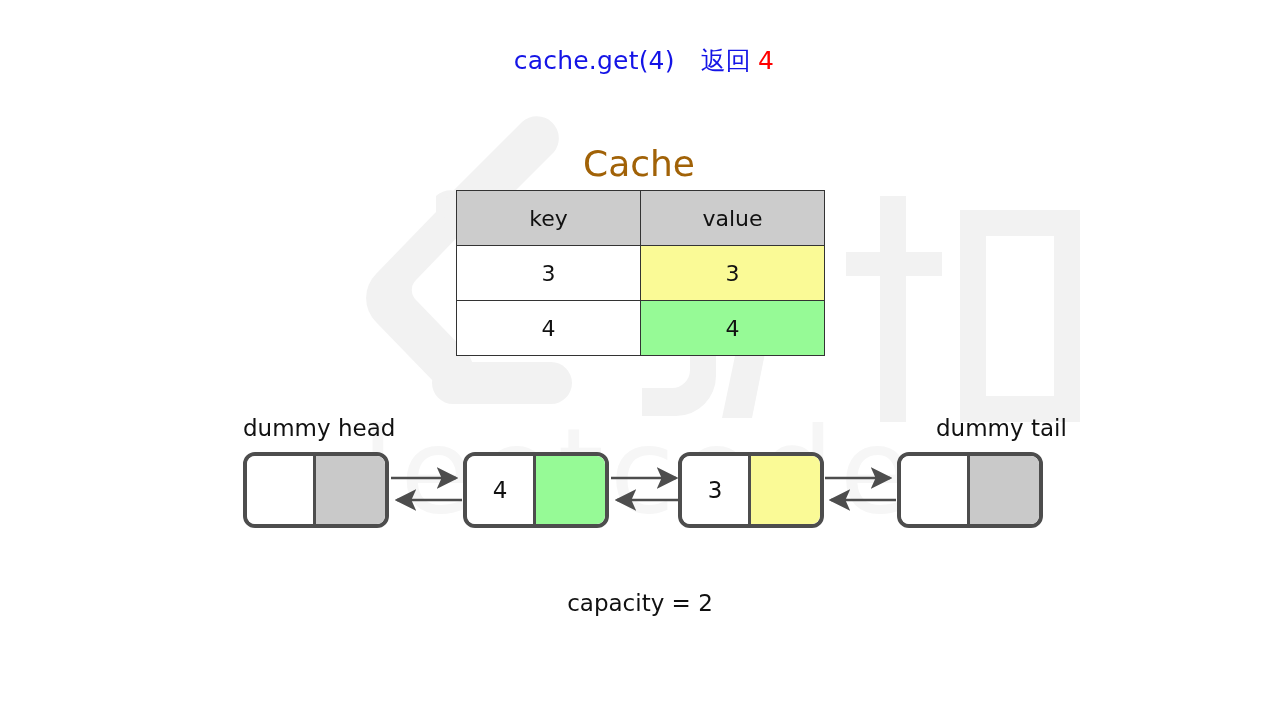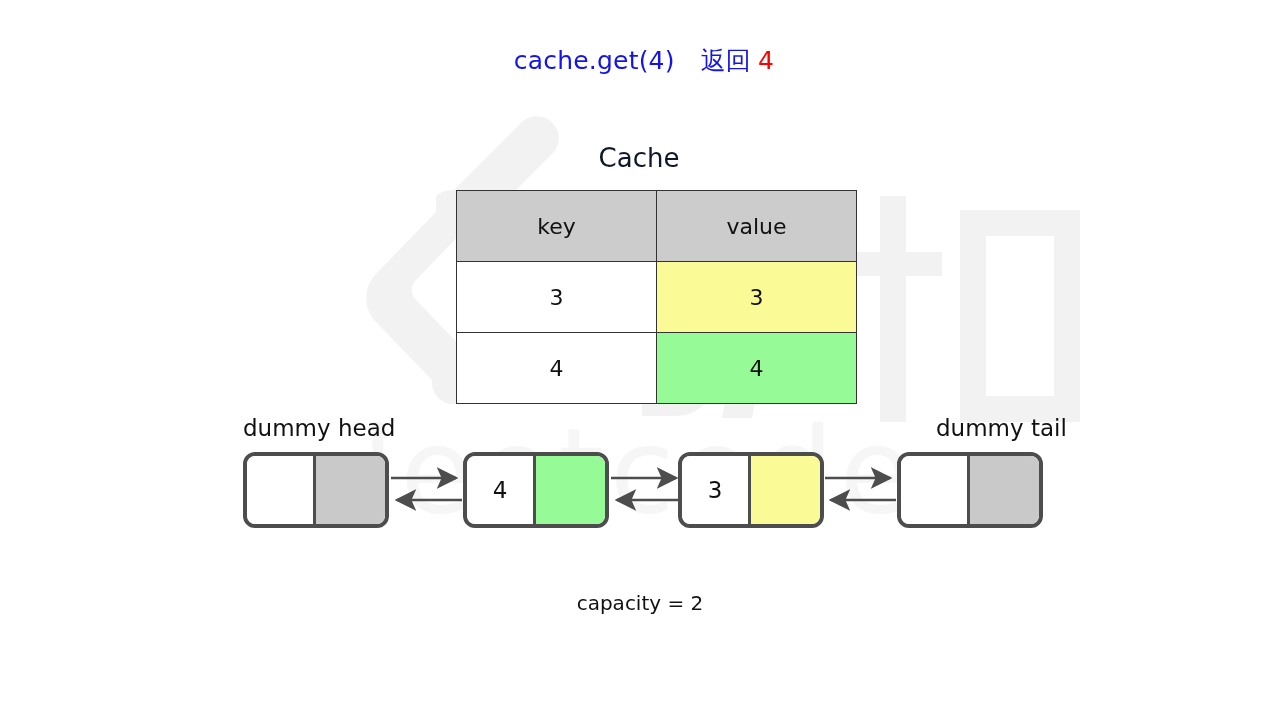--- a/index.html
+++ b/index.html
@@ -46,41 +46,41 @@
   .title-ret  { color: #1414e6; }
   .title-val  { color: #ff0000; padding-left: 7px; }
 
   
   .cache-caption {
     position: absolute;
     left: 456px;
     top: 143px;
     width: 366px;
     text-align: center;
-    font-size: 26px;
-    color: #0f172a;
+    font-size: 36px;
+    color: #a16207;
     z-index: 3;
   }
   .cache-table {
     position: absolute;
     left: 456px;
     top: 190px;
     width: 366px;
     border-collapse: collapse;
     z-index: 3;
     table-layout: fixed;
   }
   .cache-table td {
     border: 1.6px solid #333333;
     height: 54px;
     text-align: center;
     vertical-align: middle;
     font-size: 22px;
     color: #111111;
-    padding: 8px;
+    padding: 0;
   }
   .cache-table td.col-key   { width: 183px; }
   .cache-table td.col-value { width: 183px; }
   .hdr { background: #cccccc; height: 55px; }
   .cell-white  { background: #ffffff; }
   .cell-yellow { background: #fafa96; }
   .cell-green  { background: #96fa96; }
   .val-red     { color: #ff0000; }
 
   
@@ -128,21 +128,21 @@
     margin-top: 10px;
   }
 
   
   .footer {
     position: absolute;
     left: 0;
     top: 586px;
     width: 1280px;
     text-align: center;
-    font-size: 20px;
+    font-size: 23px;
     color: #111111;
     line-height: 34px;
     z-index: 3;
   }
 </style>
 </head>
 <body>
 
 <div id="stage">
 

